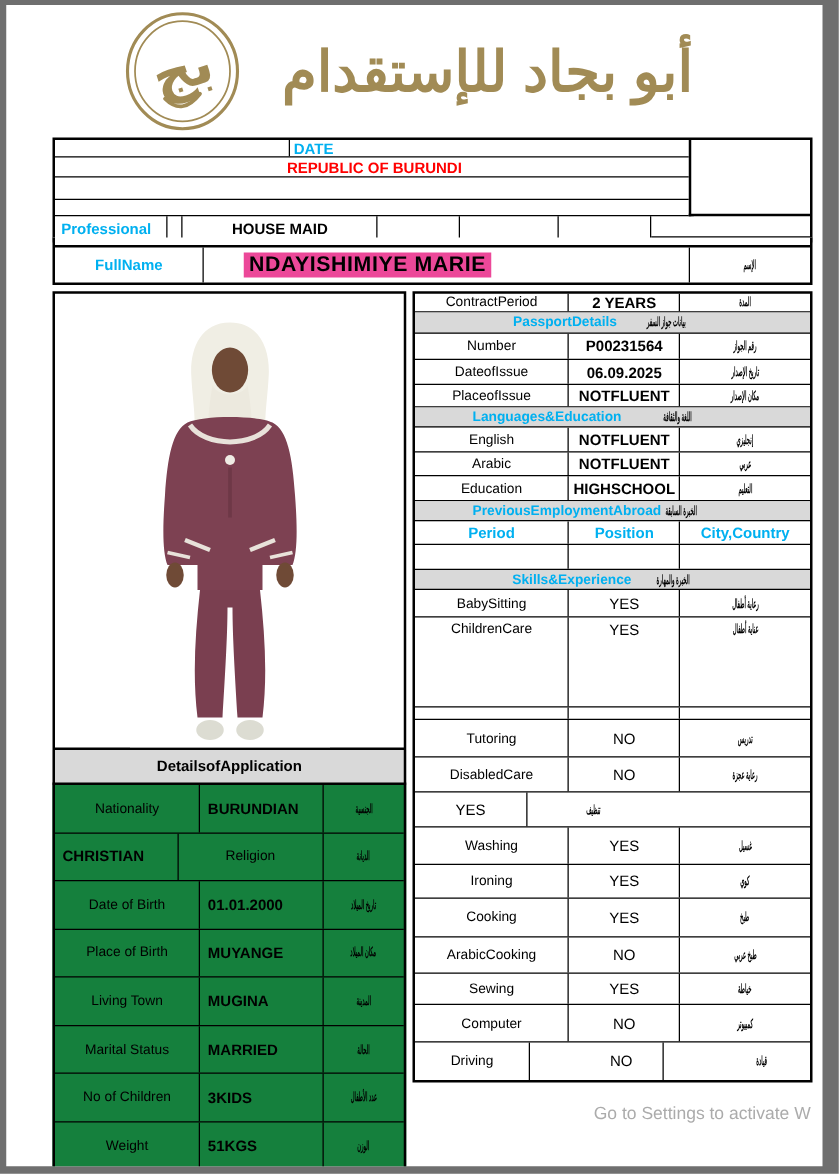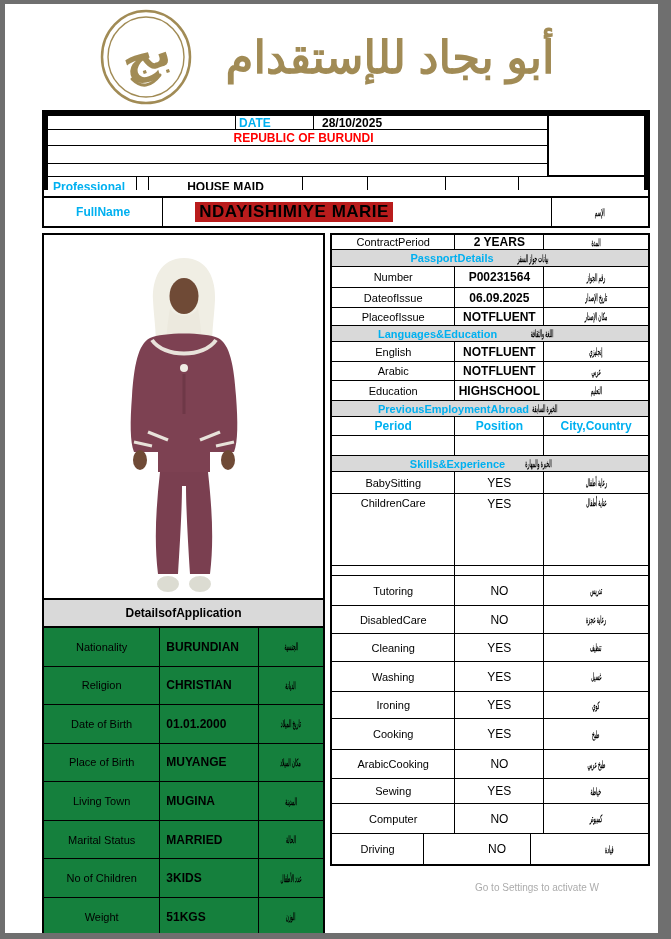--- a/index.html
+++ b/index.html
@@ -16,31 +16,31 @@
   
   .row { display:flex; border-bottom:1px solid #000; }
   .cell { border-right:1px solid #000; overflow:hidden; display:flex; align-items:center; }
   .cell:last-child { border-right:none; }
   .cy { color:#00B0F0; font-weight:bold; }
   .bold { font-weight:bold; }
   .ctr { justify-content:center; text-align:center; }
   .ar { font-weight:bold; font-size:10px; transform:scaleX(.42); transform-origin:50% 50%; white-space:nowrap; direction:rtl; }
 
   
-  .topblock { left:37px; top:106px; width:608px; border:6px solid #000000; background:#fff; font-size:12px; }
+  .topblock { left:37px; top:106px; width:608px; border:2px solid #000000; background:#fff; font-size:12px; }
   .topblock .row { height:15px; }
   .topblock .row.r1 { height:14px; }
   .topblock .row.r2 { height:16px; }
   .topblock .row.r3 { height:18px; }
   .topblock .row.r4 { height:13px; }
   .topblock .row.r5 { height:19px; border-bottom:none; }
   .merged-right { position:absolute; right:0; top:0; width:97px; height:61px; border-left:2px solid #000; border-bottom:2px solid #000; background:#fff; }
   .gapstrip { left:37px; width:608px; border-left:2px solid #000; border-right:2px solid #000; background:#fff; }
   .fullname-row { left:37px; top:192px; width:608px; height:32px; border:2px solid #000; display:flex; background:#fff; }
-  .name-hl { background:#b91c1c; padding:0 4px; font-weight:bold; font-size:17px; letter-spacing:.5px; }
+  .name-hl { background:#ec4899; padding:0 4px; font-weight:bold; font-size:17px; letter-spacing:.5px; }
 
   
   .photocell { left:37px; top:229px; width:283px; height:367px; border:2px solid #000; background:#fff; display:flex; align-items:flex-end; justify-content:center; }
   .details-head { left:37px; top:596px; width:283px; height:28px; border:2px solid #000; border-top:none; background:#d9d9d9; display:flex; align-items:center; justify-content:center; font-weight:bold; font-size:12px; }
   .details-table { left:37px; top:624px; width:283px; height:348px; border:2px solid #000; border-top:none; background:#15803d; display:flex; flex-direction:column; font-size:11px; }
   .details-table .row { flex:1; }
   .details-table .c1 { width:118px; justify-content:center; }
   .details-table .c2 { width:100px; font-weight:bold; font-size:12px; padding-left:6px; }
   .details-table .c3 { width:65px; justify-content:center; }
   .details-table .row:last-child { border-bottom:none; }
@@ -54,21 +54,21 @@
   .right-table .hdr.center { justify-content:center; }
   .right-table .hdr.left .cy { margin-left:4px;padding-left:42px; }
   .right-table .hdr .ar-pos { position:absolute; left:58%; }
   .right-table .hdr.center .ar-pos { position:static; margin-left:2px; }
   .right-table .sub .cell { color:#00B0F0; font-weight:bold; justify-content:center; font-size:12px; }
   .right-table .row.tall { align-items:flex-start; }
   .right-table .row.tall .cell { align-items:flex-start; padding-top:3px; height:100%; }
   .right-table .row:last-child { border-bottom:none;gap:40px; }
 
   .watermark1 { left:478px; top:846px; font-size:19px; color:rgba(140,140,140,.75); z-index:50; }
-  .watermark2 { left:470px; top:878px; font-size:10px; color:rgba(150,150,150,.8); z-index:50; white-space:nowrap; }
+  .watermark2 { left:470px; top:878px; font-size:14px; color:rgba(150,150,150,.8); z-index:50; white-space:nowrap; }
 </style>
 </head>
 <body>
 
 <div class="page">
 
   <div class="abs logo">
     <svg width="97" height="97" viewBox="0 0 97 97">
       <ellipse cx="48" cy="48" rx="44" ry="46" fill="none" stroke="#a18b55" stroke-width="2.5"></ellipse>
       <ellipse cx="48" cy="48" rx="38" ry="40" fill="none" stroke="#a18b55" stroke-width="1.4"></ellipse>
@@ -78,21 +78,20 @@
       <path d="M34 70 Q48 84 62 66" fill="none" stroke="#a18b55" stroke-width="3" stroke-linecap="round"></path>
     </svg>
   </div>
   <div class="abs brand-title">أبو بجاد للإستقدام</div>
 
   <div class="abs topblock">
     <div class="merged-right"></div>
     <div class="row r1" style="width:511px; border-right:none;">
       <div class="cell" style="width:188px"></div>
       <div class="cell cy" style="width:78px; padding-left:3px">DATE</div>
-      <div class="cell bold" style="width:245px; padding-left:8px; border-right:none">28/10/2025</div>
     </div>
     <div class="row r2" style="width:511px">
       <div class="cell ctr" style="width:511px; color:#FF0000; font-weight:bold; border-right:none">REPUBLIC OF BURUNDI</div>
     </div>
     <div class="row r3" style="width:511px">
       <div class="cell" style="width:511px; border-right:none"></div>
     </div>
     <div class="row r4" style="width:511px">
       <div class="cell" style="width:511px; border-right:none"></div>
     </div>
@@ -158,22 +157,22 @@
   <div class="abs details-head">DetailsofApplication</div>
   <div class="abs details-table">
     <div class="row">
       <div class="cell c1">Nationality</div>
       <div class="cell c2">BURUNDIAN</div>
       <div class="cell c3">
           <span class="ar">الجنسية</span>
         </div>
     </div>
     <div class="row">
+      <div class="cell c2">CHRISTIAN</div>
       <div class="cell c1">Religion</div>
-      <div class="cell c2">CHRISTIAN</div>
       <div class="cell c3">
           <span class="ar">الديانة</span>
         </div>
     </div>
     <div class="row">
       <div class="cell c1">Date of Birth</div>
       <div class="cell c2">01.01.2000</div>
       <div class="cell c3">
           <span class="ar">تاريخ الميلاد</span>
         </div>
@@ -325,21 +324,20 @@
         </div>
     </div>
     <div class="row" style="height:28px">
       <div class="cell rc1">DisabledCare</div>
       <div class="cell rc2">NO</div>
       <div class="cell rc3">
           <span class="ar">رعاية عجزة</span>
         </div>
     </div>
     <div class="row" style="height:28px">
-      <div class="cell rc1">Cleaning</div>
       <div class="cell rc2">YES</div>
       <div class="cell rc3">
           <span class="ar">تنظيف</span>
         </div>
     </div>
     <div class="row" style="height:30px">
       <div class="cell rc1">Washing</div>
       <div class="cell rc2">YES</div>
       <div class="cell rc3">
           <span class="ar">غسيل</span>

